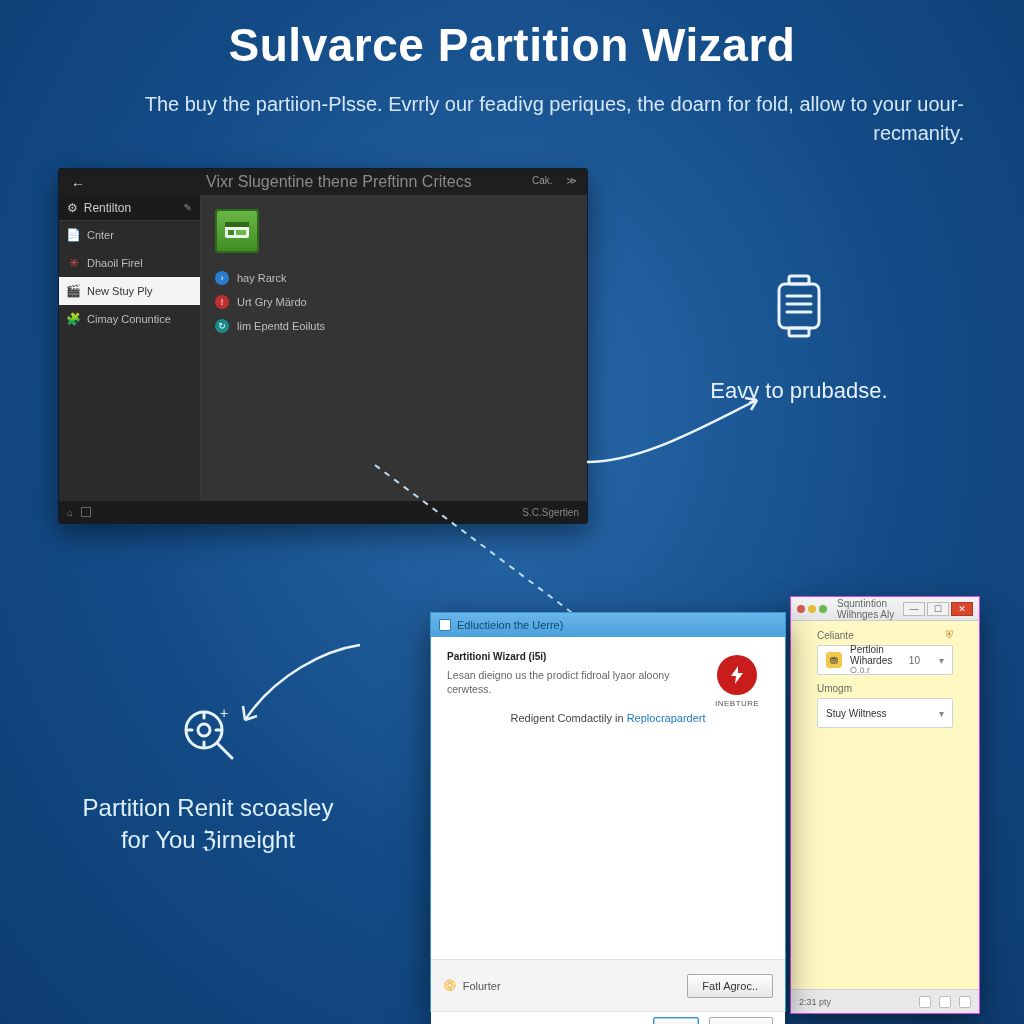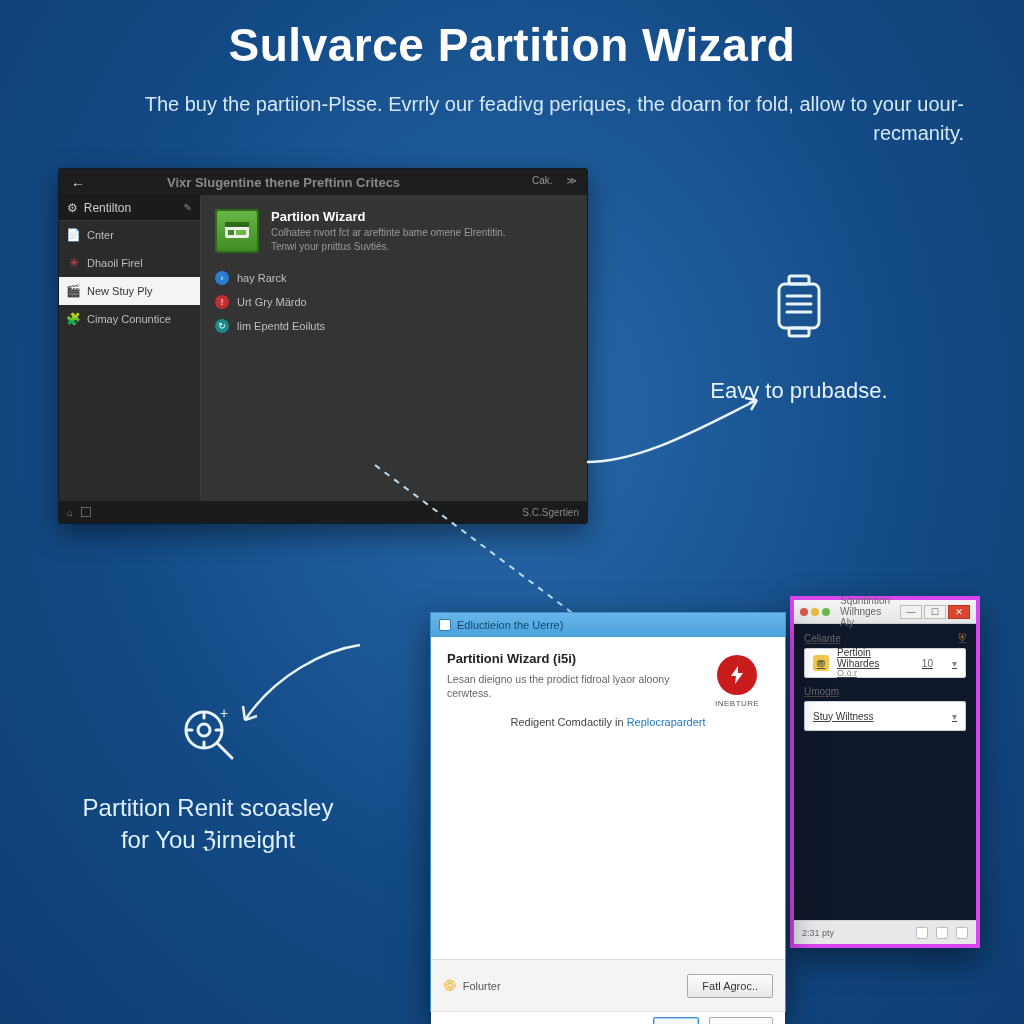--- a/index.html
+++ b/index.html
@@ -11,21 +11,21 @@
     position: relative;
   }
   
   .hero-title { text-align:center; font-size:46px; font-weight:700; letter-spacing:.5px; margin-top:18px; }
   .hero-sub { text-align:right; font-size:20px; color:#d6e8f7; margin-top:18px; line-height:1.45; padding:0 60px; }
 
   
   .dark-window { position:absolute; left:58px; top:168px; width:530px; height:356px; background:#2e2e2e; border:1px solid #0a1c30; box-shadow:0 10px 28px rgba(0,0,0,.45); border-radius:3px; overflow:hidden; font-size:12px; }
   .dw-titlebar { height:26px; background:#1e1e1e; display:flex; align-items:center; padding:0 8px; color:#aaa; }
   .dw-back { width:22px; height:18px; display:flex; align-items:center; justify-content:center; margin-right:10px; color:#ddd; font-size:14px; }
-  .dw-title { font-size:13px; color:#8a8a8a; margin-left:68px;font-weight:bold;}
+  .dw-title { font-size:16px; color:#8a8a8a; margin-left:107px;}
   .dw-body { display:flex; height:calc(100% - 26px - 22px); }
   .dw-sidebar { width:142px; background:#2b2b2b; border-right:1px solid #3a3a3a; }
   .dw-sb-header { height:26px; background:#1b1b1b; display:flex; align-items:center; padding:0 8px; color:#ccc; font-size:12px; border-bottom:1px solid #3a3a3a; justify-content:space-between;}
   .dw-sb-header .gear { color:#888; font-size:10px; }
   .dw-sb-item { height:28px; display:flex; align-items:center; padding:0 8px; gap:6px; color:#bdbdbd; font-size:11px; cursor:pointer; }
   .dw-sb-item.selected { background:#f4f4f4; color:#333; }
   .dw-sb-item .ico { width:14px; height:14px; display:flex; align-items:center; justify-content:center; font-size:12px; }
   .dw-main { flex:1; background:#343434; position:relative; padding:14px 14px; color:#ccc; }
   .dw-topright { position:absolute; top:-20px; right:10px; color:#999; font-size:10px; display:flex; gap:14px; align-items:center;}
   .dw-hero { display:flex; gap:12px; align-items:flex-start; }
@@ -53,43 +53,43 @@
   .feature-left { position:absolute; left:58px; top:700px; width:300px; text-align:center; color:#dff0ff;}
   .feature-left .ficon { width:68px; height:68px; margin:0 auto 24px;}
   .feature-left .ftxt { font-size:24px; line-height:1.35;}
   .arrow2 { position:absolute; left:235px; top:640px; width:130px; height:90px; pointer-events:none;}
 
   
   .dialog { position:absolute; left:430px; top:612px; width:356px; height:400px; background:#fff; border:1px solid #3a95d6; box-shadow:0 12px 30px rgba(0,0,0,.5); font-size:12px; color:#333; }
   .dlg-tb { height:24px; background:linear-gradient(#69b6e9,#4aa1dc); display:flex; align-items:center; padding:0 8px; gap:6px; color:#104a72; font-size:11px;}
   .dlg-tb .xico{width:12px;height:12px;background:#fff;border:1px solid #2a7ab5;border-radius:2px;}
   .dlg-body { padding:14px 16px 0; height:calc(100% - 24px - 52px); }
-  .dlg-h { font-weight:700; color:#222; font-size:13px; }
+  .dlg-h { font-weight:700; color:#222; font-size:10px; }
   .dlg-sub { font-size:10.5px; color:#666; margin-top:6px; line-height:1.35; max-width:230px;}
   .dlg-link { font-size:11px; margin-top:16px; color:#444;text-align:center;}
   .dlg-link a{ color:#1b78c4; text-decoration:none;}
   .dlg-logo { position:absolute; right:26px; top:42px; width:44px; text-align:center;}
   .dlg-logo .circ{width:40px;height:40px;border-radius:50%;background:#c91d1d;display:flex;align-items:center;justify-content:center;margin:0 auto 4px;}
   .dlg-logo .lbl{font-size:8px;color:#555;letter-spacing:.5px;}
   .dlg-footer { height:52px; border-top:1px solid #ddd; background:#f4f4f4; display:flex; align-items:center; padding:0 12px; gap:10px;}
   .dlg-footer .left{display:flex;align-items:center;gap:6px;font-size:11px;color:#555;}
   .dlg-footer .right{margin-left:auto;display:flex;gap:8px;padding-left:8px;}
   .dlg-footer button{height:24px;padding:0 14px;font-size:11px;border:1px solid #a9a9a9;background:linear-gradient(#fdfdfd,#e8e8e8);border-radius:2px;cursor:pointer;color:#333;}
   .dlg-footer button.primary{border-color:#3b8fd0;box-shadow:0 0 0 1px #a7d3f2 inset;}
 
   
-  .sidepanel { position:absolute; left:790px; top:596px; width:190px; height:352px; background:#0f172a; border:4px solid #d946ef; box-shadow:0 12px 30px rgba(0,0,0,.45); font-size:11px; color:#444;}
+  .sidepanel { position:absolute; left:790px; top:596px; width:190px; height:418px; background:#fef9c3; border:1px solid #d946ef; box-shadow:0 12px 30px rgba(0,0,0,.45); font-size:11px; color:#444;}
   .sp-tb { height:24px; background:linear-gradient(#f5f5f5,#e4e6e8); border-bottom:1px solid #c8ccd0; display:flex; align-items:center; padding:0 6px; gap:6px;}
   .sp-tb .dots{display:flex;gap:3px;}
   .sp-tb .dot{width:8px;height:8px;border-radius:50%;} .dr{background:#d65b4a;} .dy{background:#e6bc3c;} .dg{background:#6ab94e;}
   .sp-tb .title{font-size:10px;color:#666;margin-left:4px;}
   .sp-tb .winbtns{margin-left:auto;display:flex;gap:2px;}
   .sp-tb .wb{width:22px;height:14px;border:1px solid #bbb;background:#f2f2f2;display:flex;align-items:center;justify-content:center;font-size:9px;color:#555;}
   .sp-tb .wb.close{background:#d9452e;border-color:#b6351f;color:#fff;}
-  .sp-sec { padding:8px 10px 4px;text-decoration:underline; }
+  .sp-sec { padding:8px 26px 4px; }
   .sp-label{font-size:10px;color:#6a6a6a;margin-bottom:4px;display:flex;justify-content:space-between;align-items:center;}
   .sp-row { background:#fff; border:1px solid #cfd3d7; border-radius:2px; height:30px; display:flex; align-items:center; padding:0 8px; gap:8px; margin-bottom:8px;}
   .sp-row .ric{width:16px;height:16px;background:#f3c94b;border-radius:3px;display:flex;align-items:center;justify-content:center;font-size:10px;}
   .sp-row .rtxt{flex:1;display:flex;flex-direction:column;line-height:1.1;}
   .sp-row .rtxt .t1{font-size:10px;color:#333;}
   .sp-row .rtxt .t2{font-size:9px;color:#888;}
   .sp-row .num{font-size:10px;color:#666;margin-right:11px;}
   .sp-row .chev{color:#888;font-size:10px;}
   .sp-bottom{position:absolute;left:0;right:0;bottom:0;height:24px;border-top:1px solid #cfd3d7;background:#e6e8ea;display:flex;align-items:center;padding:0 8px;gap:10px;font-size:9px;color:#666;justify-content:space-between;}
   .sp-bottom .icons{display:flex;gap:8px;align-items:center;}
@@ -142,27 +142,20 @@
     </div>
     <div class="dw-main">
       <div class="dw-hero">
         <div class="dw-hero-icon">
           <svg width="30" height="30" viewBox="0 0 30 30">
               <rect x="3" y="6" width="24" height="16" rx="2" fill="#fff" opacity=".9"></rect>
               <rect x="3" y="6" width="24" height="5" fill="#2f6a1a"></rect>
               <rect x="6" y="14" width="6" height="5" fill="#3e8a24"></rect>
               <rect x="14" y="14" width="10" height="5" fill="#6ab947"></rect>
             </svg>
-        </div>
-        <div>
-          <div class="dw-hero-title">Partiion Wizard</div>
-          <div class="dw-hero-desc">
-            <span>Colhatee nvort fct ar areftinte bame omene Elrentitin.</span><br>
-            <span>Tenwi your pnittus Suvtiés.</span>
-          </div>
         </div>
       </div>
       <div class="dw-list">
         <div class="dw-li">
           <span class="bullet b-blue">›</span>
           <span>hay Rarck</span>
         </div>
         <div class="dw-li">
           <span class="bullet b-red">!</span>
           <span>Urt Gry Märdo</span>

